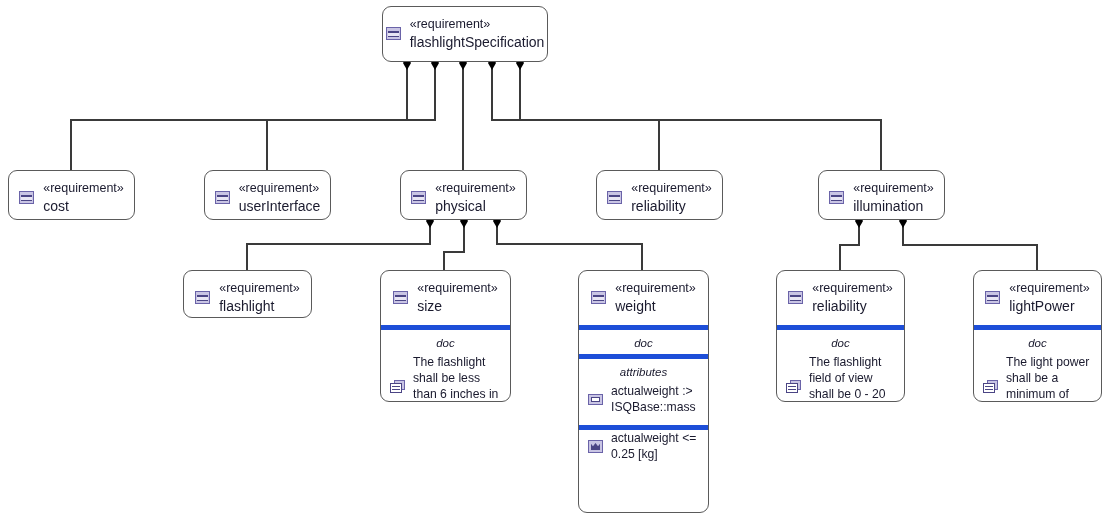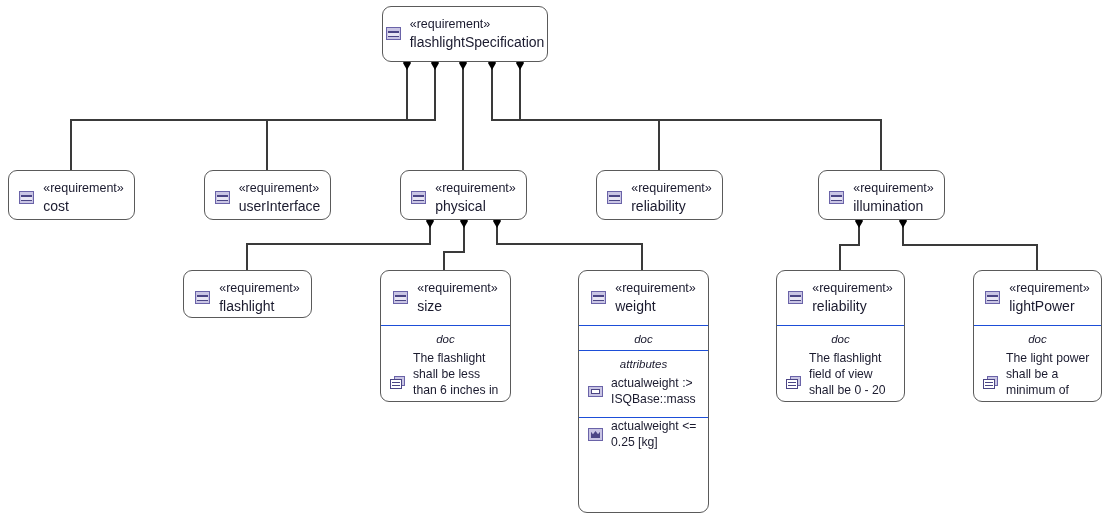--- a/index.html
+++ b/index.html
@@ -48,21 +48,21 @@
     font-size: 12.5px;
     color: #1a1a2e;
     white-space: nowrap;
   }
   .node-name {
     font-size: 14px;
     color: #1a1a2e;
     white-space: nowrap;
   }
   .compartment {
-    border-top: 1px solid #1d4ed8;
+    border-top: 5px solid #1d4ed8;
   }
   .compartment-title {
     text-align: center;
     font-size: 11.5px;
     font-style: italic;
     color: #1a1a2e;
     padding: 7px 4px 5px 4px;
   }
   .compartment-row {
     display: flex;

